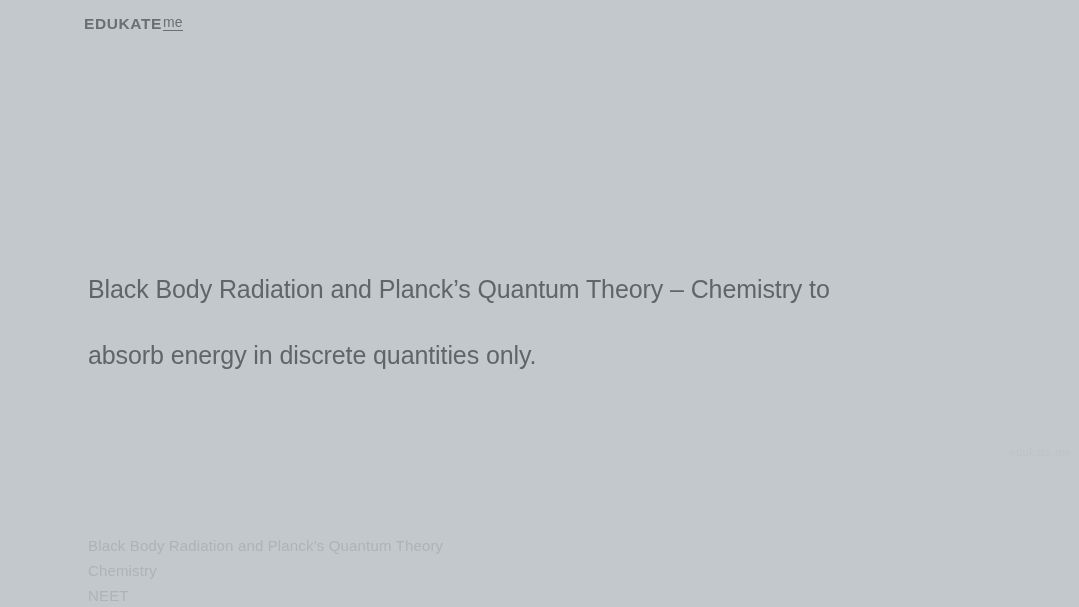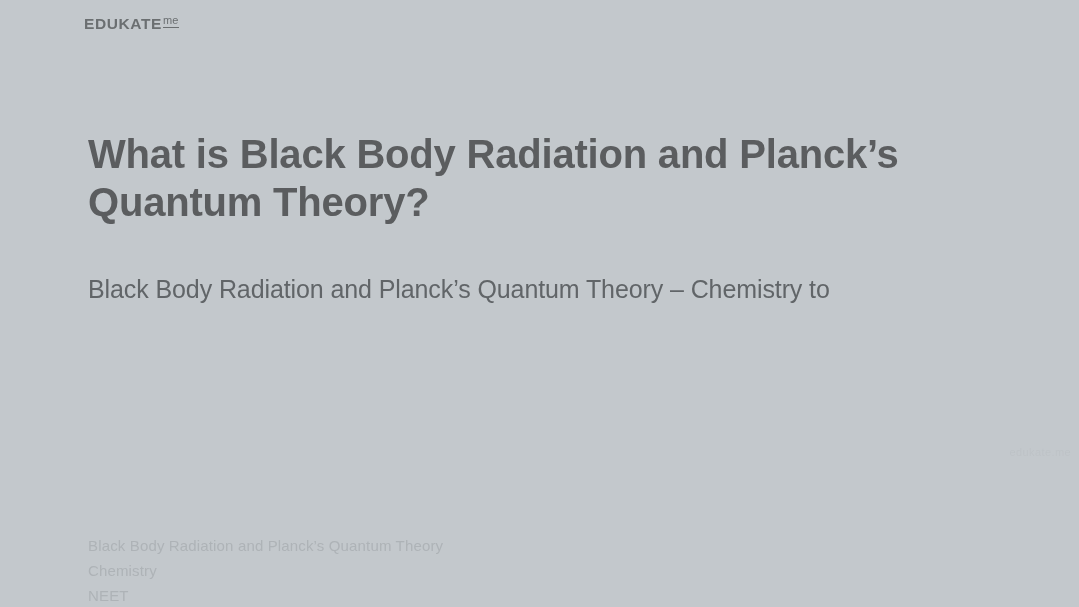--- a/index.html
+++ b/index.html
@@ -39,21 +39,21 @@
     line-height: 1;
   }
   #logo-sup-wrap {
     display: inline-flex;
     flex-direction: column;
     align-items: stretch;
     margin-left: 1px;
     margin-top: -1px;
   }
   #logo-sup {
-    font-size: 11px;
+    font-size: 14px;
     font-weight: normal;
     color: #6b6f71;
     line-height: 1;
     letter-spacing: 0.2px;
   }
   #logo-sup-bar {
     height: 1px;
     background: #6b6f71;
     margin-top: 1px;
   }
@@ -117,23 +117,22 @@
 <div id="slide">
 
   <div id="logo-block">
     <span id="logo-word">EDUKATE</span>
     <span id="logo-sup-wrap">
       <span id="logo-sup">me</span>
       <span id="logo-sup-bar"></span>
     </span>
   </div>
 
-  <h1 id="title"><span>What is Black Body Radiation and Planck’s</span><br><span>Quantum Theory?</span></h1>
 
-  <p id="body-text"><span>Black Body Radiation and Planck’s Quantum Theory – Chemistry to</span><br><br></p>
+  <p id="body-text"><span>Black Body Radiation and Planck’s Quantum Theory – Chemistry to</span><br><br><span>absorb energy in discrete quantities only.</span></p>
 
   <div id="footer">
     <span class="f-line">Black Body Radiation and Planck’s Quantum Theory</span>
     <span class="f-line">Chemistry</span>
     <span class="f-line">NEET</span>
   </div>
 
   <div id="watermark">edukate.me</div>
 
 </div>

